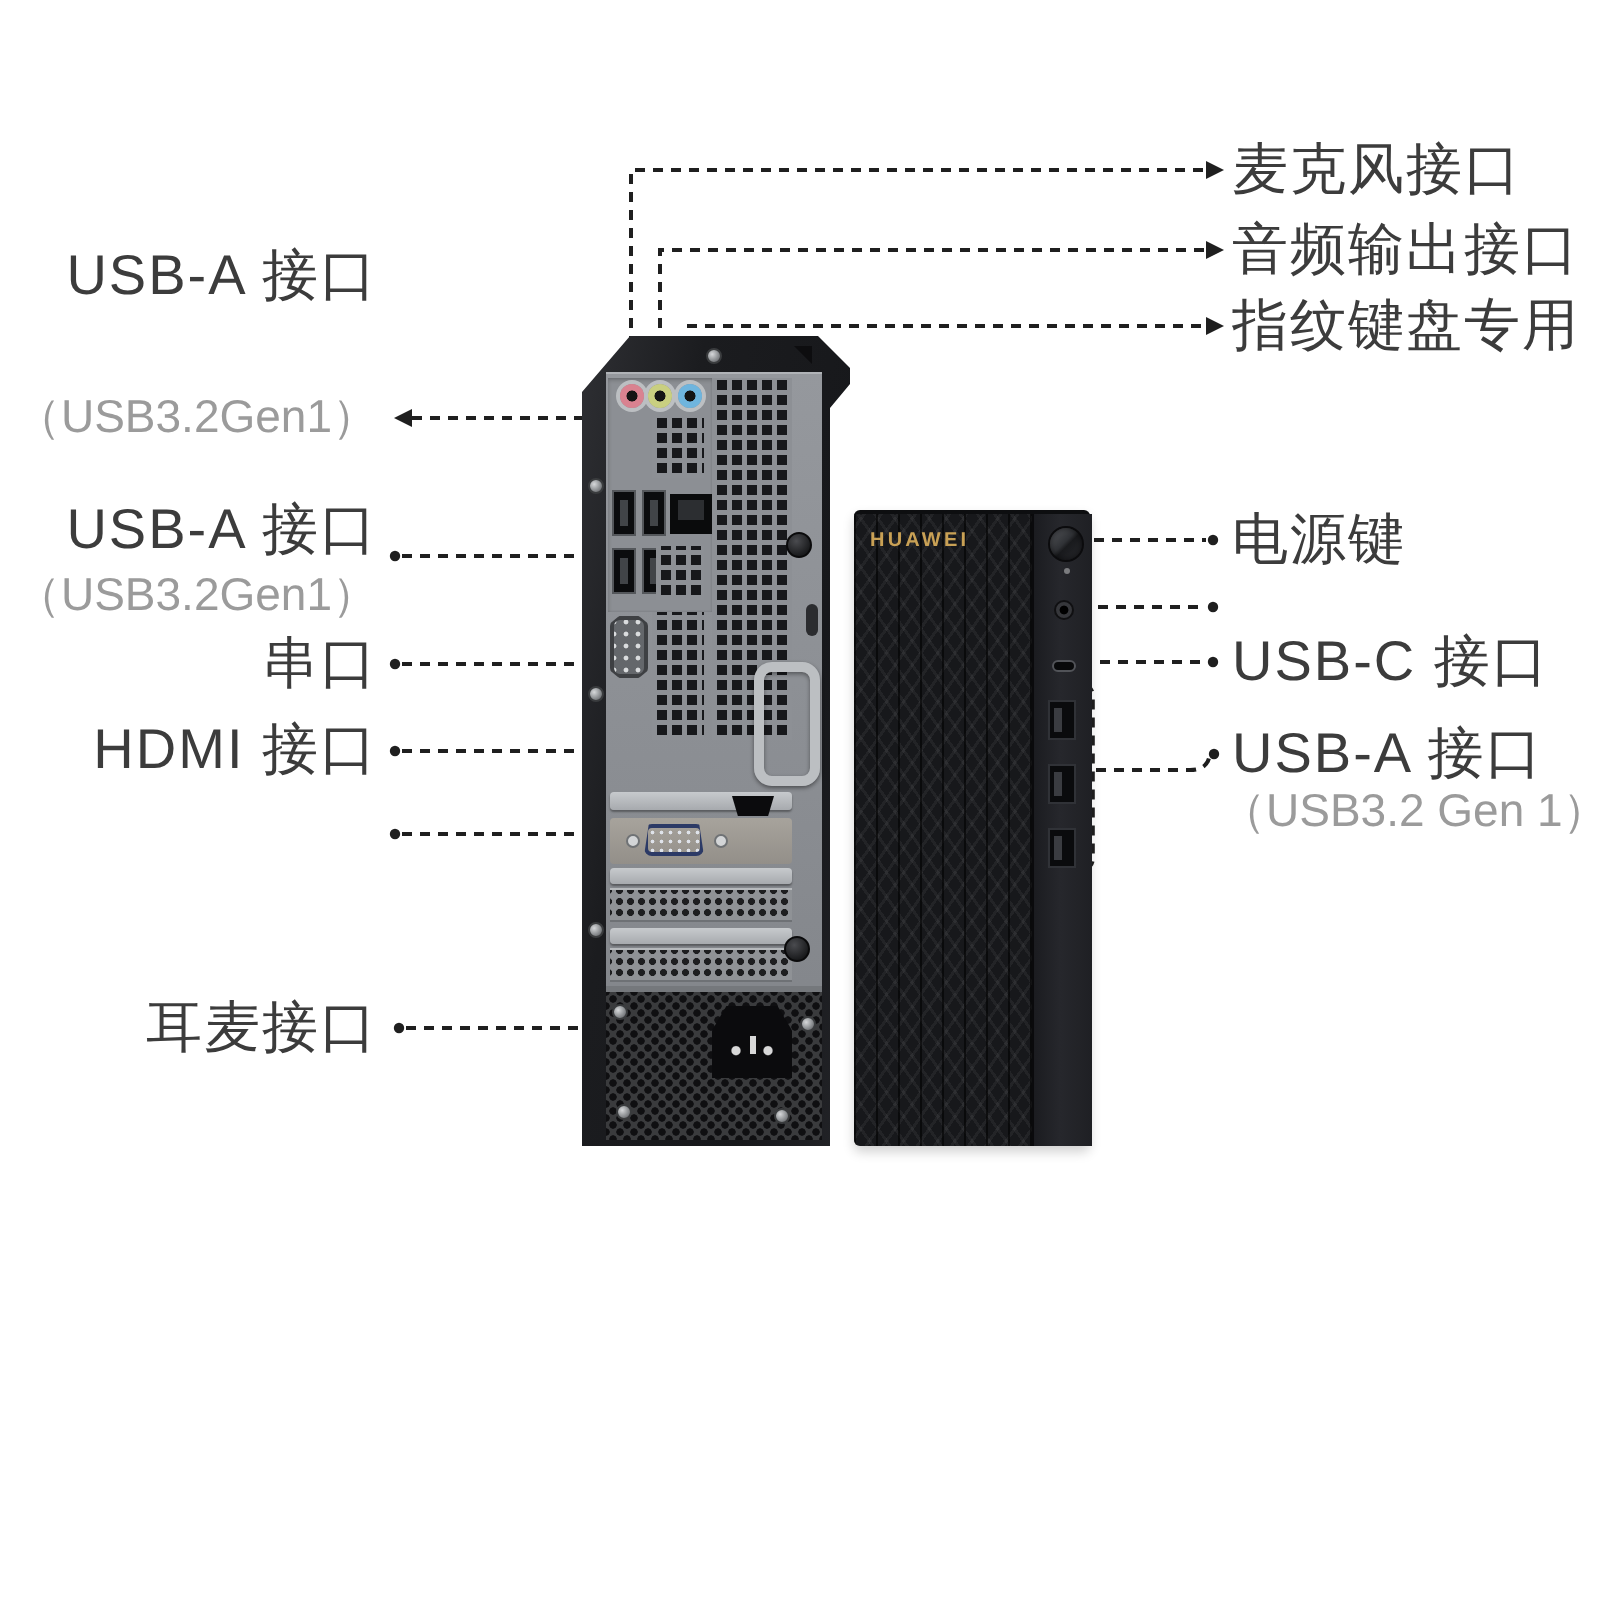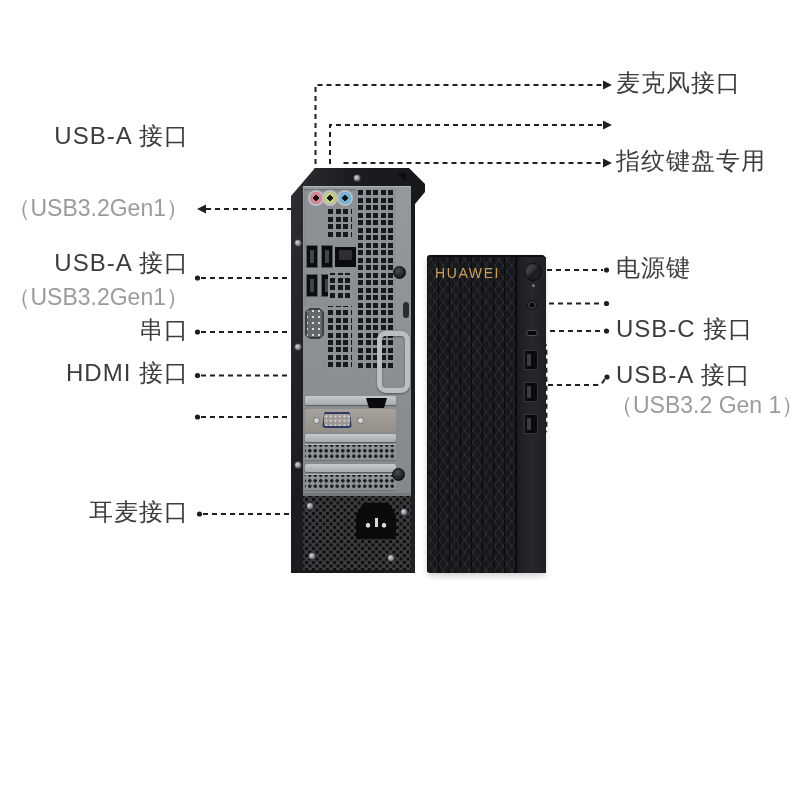--- a/index.html
+++ b/index.html
@@ -1,20 +1,20 @@
 <!DOCTYPE html>
 <html><head>
 <meta charset="utf-8">
 <style>
   html,body{margin:0;padding:0;background:#fff;}
   .canvas{position:relative;width:800px;height:800px;background:#ffffff;overflow:hidden;
           font-family:"Liberation Sans","DejaVu Sans",sans-serif;}
 
   
-  .lbl{position:absolute;font-size:24px;line-height:1;letter-spacing:1px;color:#3c3c3c;white-space:nowrap;}
+  .lbl{position:absolute;font-size:28px;line-height:1;letter-spacing:1px;color:#3c3c3c;white-space:nowrap;}
   .lbl.note{font-size:23px;color:#9b9b9b;letter-spacing:0;}
   .lbl.left{right:611px;text-align:right;}
   .lbl.rightside{left:616px;text-align:left;}
 
   
   .lines{position:absolute;left:0;top:0;pointer-events:none;}
   .dash{fill:none;stroke:#1f1f1f;stroke-width:2;stroke-dasharray:5 4;}
   .dashbox{fill:none;stroke:#1f1f1f;stroke-width:1.8;stroke-dasharray:5 4;}
   .mark{fill:#1f1f1f;stroke:none;}
 
@@ -89,21 +89,21 @@
   
   .front-tower{position:absolute;left:427px;top:255px;width:118px;height:318px;border-radius:3px;
                background-color:#17181b;
                background-image:repeating-linear-gradient(90deg,rgba(0,0,0,.6) 0 1px,transparent 1px 11px),
                                 repeating-linear-gradient(55deg,rgba(255,255,255,.05) 0 1.5px,transparent 1.5px 7px),
                                 repeating-linear-gradient(-55deg,rgba(255,255,255,.05) 0 1.5px,transparent 1.5px 7px);
                border-top:2px solid #0d0e10;box-sizing:border-box;
                box-shadow:0 3px 6px rgba(0,0,0,.18);}
   .ft-strip{position:absolute;left:89px;top:0;width:29px;height:316px;
             background:linear-gradient(90deg,#1b1c20,#26272c 45%,#1f2024);border-left:1px solid #0a0a0c;}
-  .ft-logo{position:absolute;left:8px;top:9px;font-size:14px;font-weight:normal;color:#c9a155;
+  .ft-logo{position:absolute;left:8px;top:9px;font-size:10px;font-weight:bold;color:#c9a155;
            letter-spacing:1.6px;line-height:1;}
   .ft-power{position:absolute;left:97px;top:6px;width:18px;height:18px;border-radius:50%;box-sizing:border-box;
             background:linear-gradient(135deg,#595b60 0%,#303236 45%,#191a1d 55%,#2b2c30 100%);
             border:1px solid #0b0b0d;box-shadow:inset 0 0 3px rgba(0,0,0,.6);}
   .ft-dot{position:absolute;left:105px;top:27px;width:3px;height:3px;border-radius:50%;background:#7b7c7f;}
   .ft-jack{position:absolute;left:100px;top:43px;width:10px;height:10px;border-radius:50%;box-sizing:border-box;
            background:radial-gradient(circle,#000 2px,#36373b 2.4px 4px,#222326 5px);border:1px solid #101012;}
   .ft-usbc{position:absolute;left:99px;top:73px;width:12px;height:6px;border-radius:3px;box-sizing:border-box;
            background:#08090a;border:1.5px solid #515358;}
   .ft-usba{position:absolute;left:97px;width:14px;height:20px;box-sizing:border-box;
@@ -159,20 +159,21 @@
 
   <div class="lbl left" style="top:124px">USB-A 接口</div>
   <div class="lbl left note" style="top:197px">（USB3.2Gen1）</div>
   <div class="lbl left" style="top:251px">USB-A 接口</div>
   <div class="lbl left note" style="top:286px">（USB3.2Gen1）</div>
   <div class="lbl left" style="top:318px">串口</div>
   <div class="lbl left" style="top:361px">HDMI 接口</div>
   <div class="lbl left" style="top:500px">耳麦接口</div>
 
   <div class="lbl rightside" style="top:71px">麦克风接口</div>
+  <div class="lbl rightside" style="top:111px">音频输出接口</div>
   <div class="lbl rightside" style="top:149px">指纹键盘专用</div>
   <div class="lbl rightside" style="top:256px">电源键</div>
   <div class="lbl rightside" style="top:317px">USB-C 接口</div>
   <div class="lbl rightside" style="top:363px">USB-A 接口</div>
   <div class="lbl rightside note" style="top:394px;left:610px">（USB3.2 Gen 1）</div>
 
   <div class="back-tower">
     <div class="bt-frame"></div>
     <div class="bt-notch"></div>
     <div class="screw" style="left:62px;top:6px"></div>

